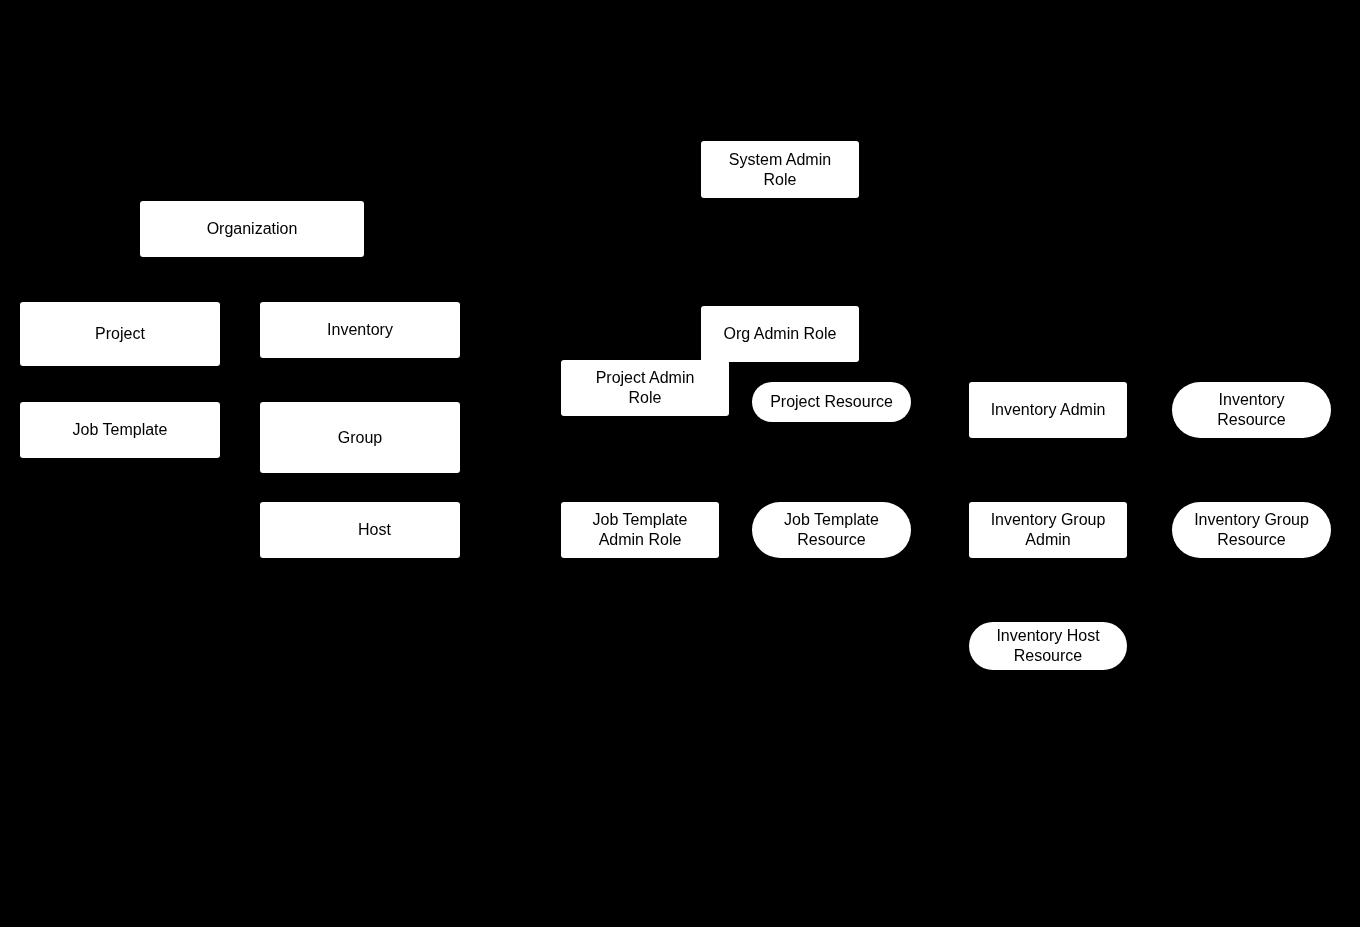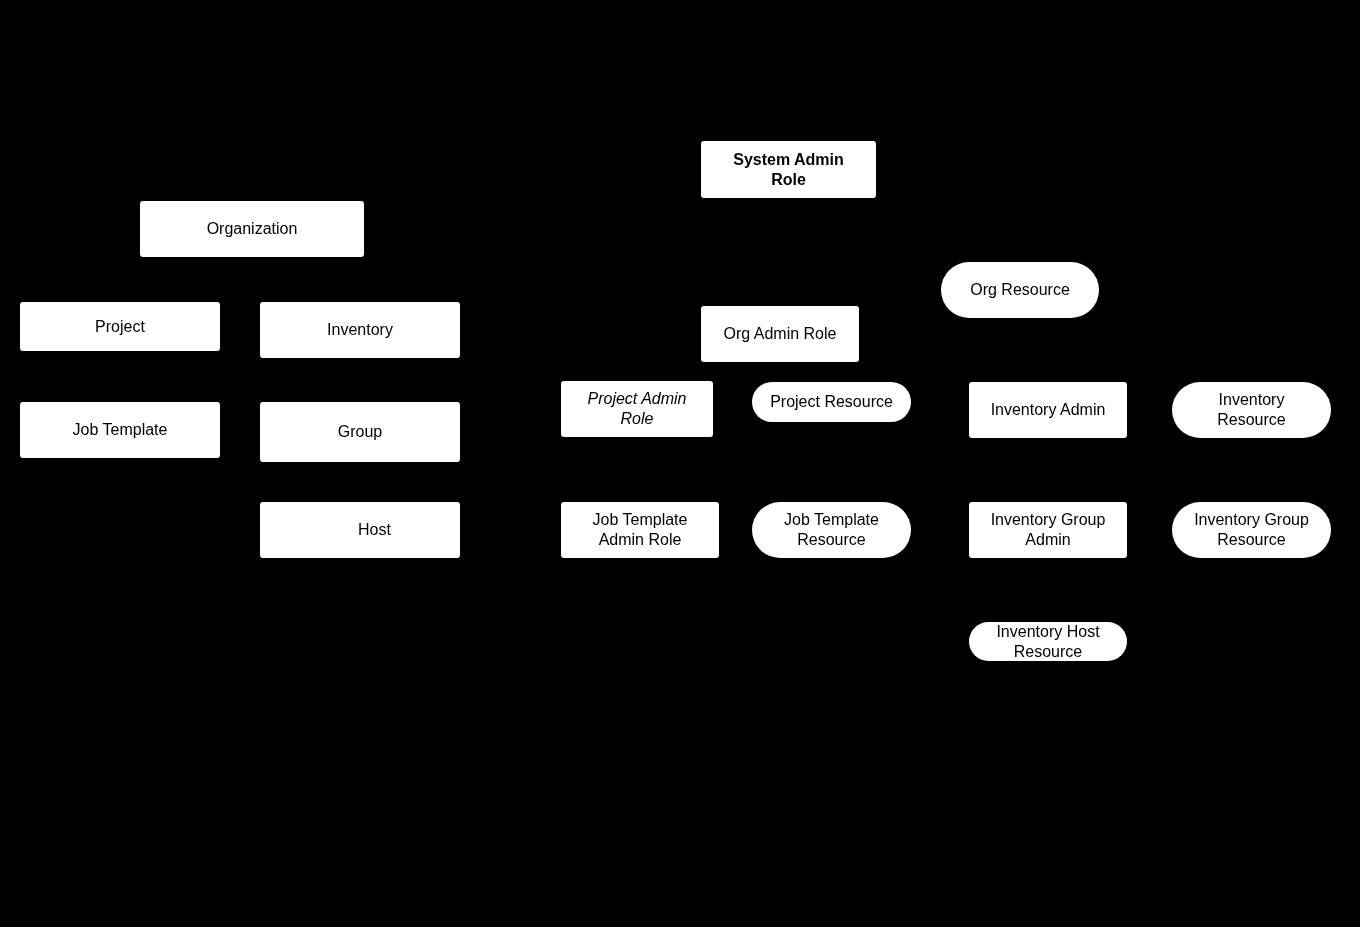--- a/index.html
+++ b/index.html
@@ -38,54 +38,51 @@
 </style>
 </head>
 <body>
 
 <div id="canvas">
 
   <div class="node rect" style="left:140px;top:201px;width:224px;height:56px;">
     <span>Organization</span>
   </div>
 
-  <div class="node rect" style="left:20px;top:302px;width:200px;height:49px;">
+  <div class="node rect" style="left:20px;top:302px;width:200px;height:64px;">
     <span>Project</span>
   </div>
 
   <div class="node rect" style="left:260px;top:302px;width:200px;height:56px;">
     <span>Inventory</span>
   </div>
 
   <div class="node rect" style="left:20px;top:402px;width:200px;height:56px;">
     <span>Job Template</span>
   </div>
 
-  <div class="node rect" style="left:260px;top:402px;width:200px;height:60px;">
+  <div class="node rect" style="left:260px;top:402px;width:200px;height:71px;">
     <span>Group</span>
   </div>
 
   <div class="node rect" style="left:260px;top:502px;width:200px;height:56px;padding-left:37px;">
     <span>Host</span>
   </div>
 
-  <div class="node rect" style="left:701px;top:141px;width:175px;height:57px;font-weight:bold;">
+  <div class="node rect" style="left:701px;top:141px;width:158px;height:57px;">
     <span>System Admin
 Role</span>
   </div>
 
   <div class="node rect" style="left:701px;top:262px;width:158px;height:56px;margin-top:44px;">
     <span>Org Admin Role</span>
   </div>
 
-  <div class="node pill" style="left:941px;top:262px;width:158px;height:56px;">
-    <span>Org Resource</span>
-  </div>
 
-  <div class="node rect" style="left:561px;top:381px;width:152px;height:56px;font-style:italic;">
+  <div class="node rect" style="left:561px;top:360px;width:168px;height:56px;">
     <span>Project Admin
 Role</span>
   </div>
 
   <div class="node pill" style="left:752px;top:382px;width:159px;height:40px;">
     <span>Project Resource</span>
   </div>
 
   <div class="node rect" style="left:969px;top:382px;width:158px;height:56px;">
     <span>Inventory Admin</span>
@@ -109,18 +106,18 @@
   <div class="node rect" style="left:969px;top:502px;width:158px;height:56px;">
     <span>Inventory Group
 Admin</span>
   </div>
 
   <div class="node pill" style="left:1172px;top:502px;width:159px;height:56px;">
     <span>Inventory Group
 Resource</span>
   </div>
 
-  <div class="node pill" style="left:969px;top:622px;width:158px;height:39px;">
+  <div class="node pill" style="left:969px;top:622px;width:158px;height:48px;">
     <span>Inventory Host
 Resource</span>
   </div>
 
 </div>
 
 </body></html>

